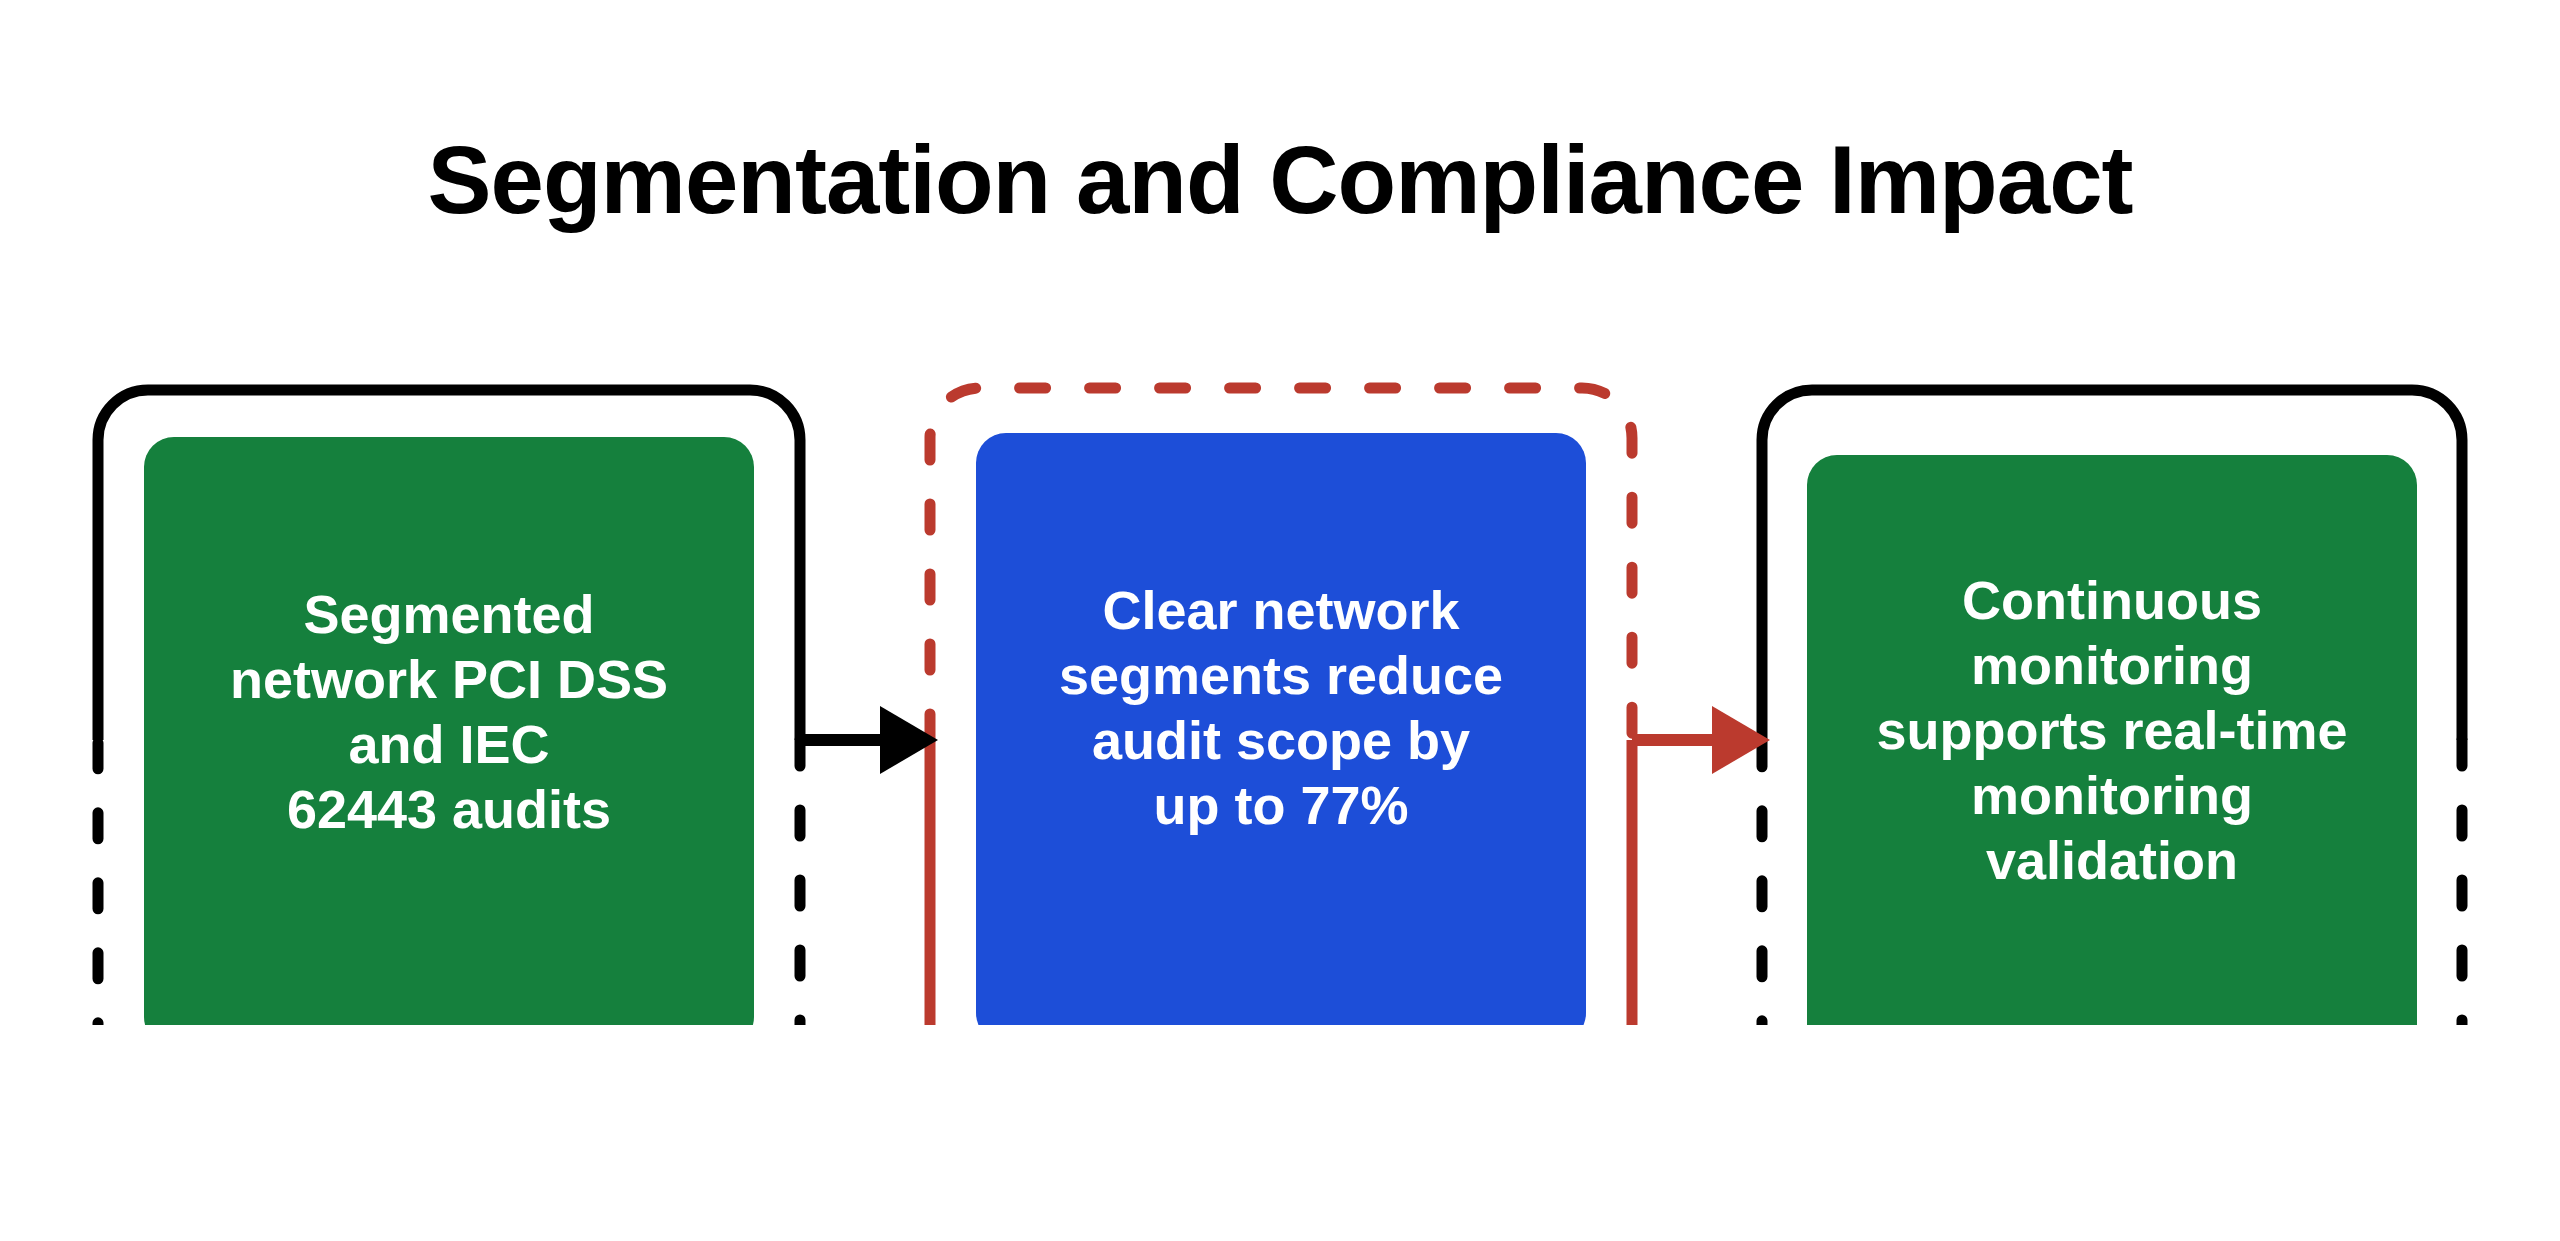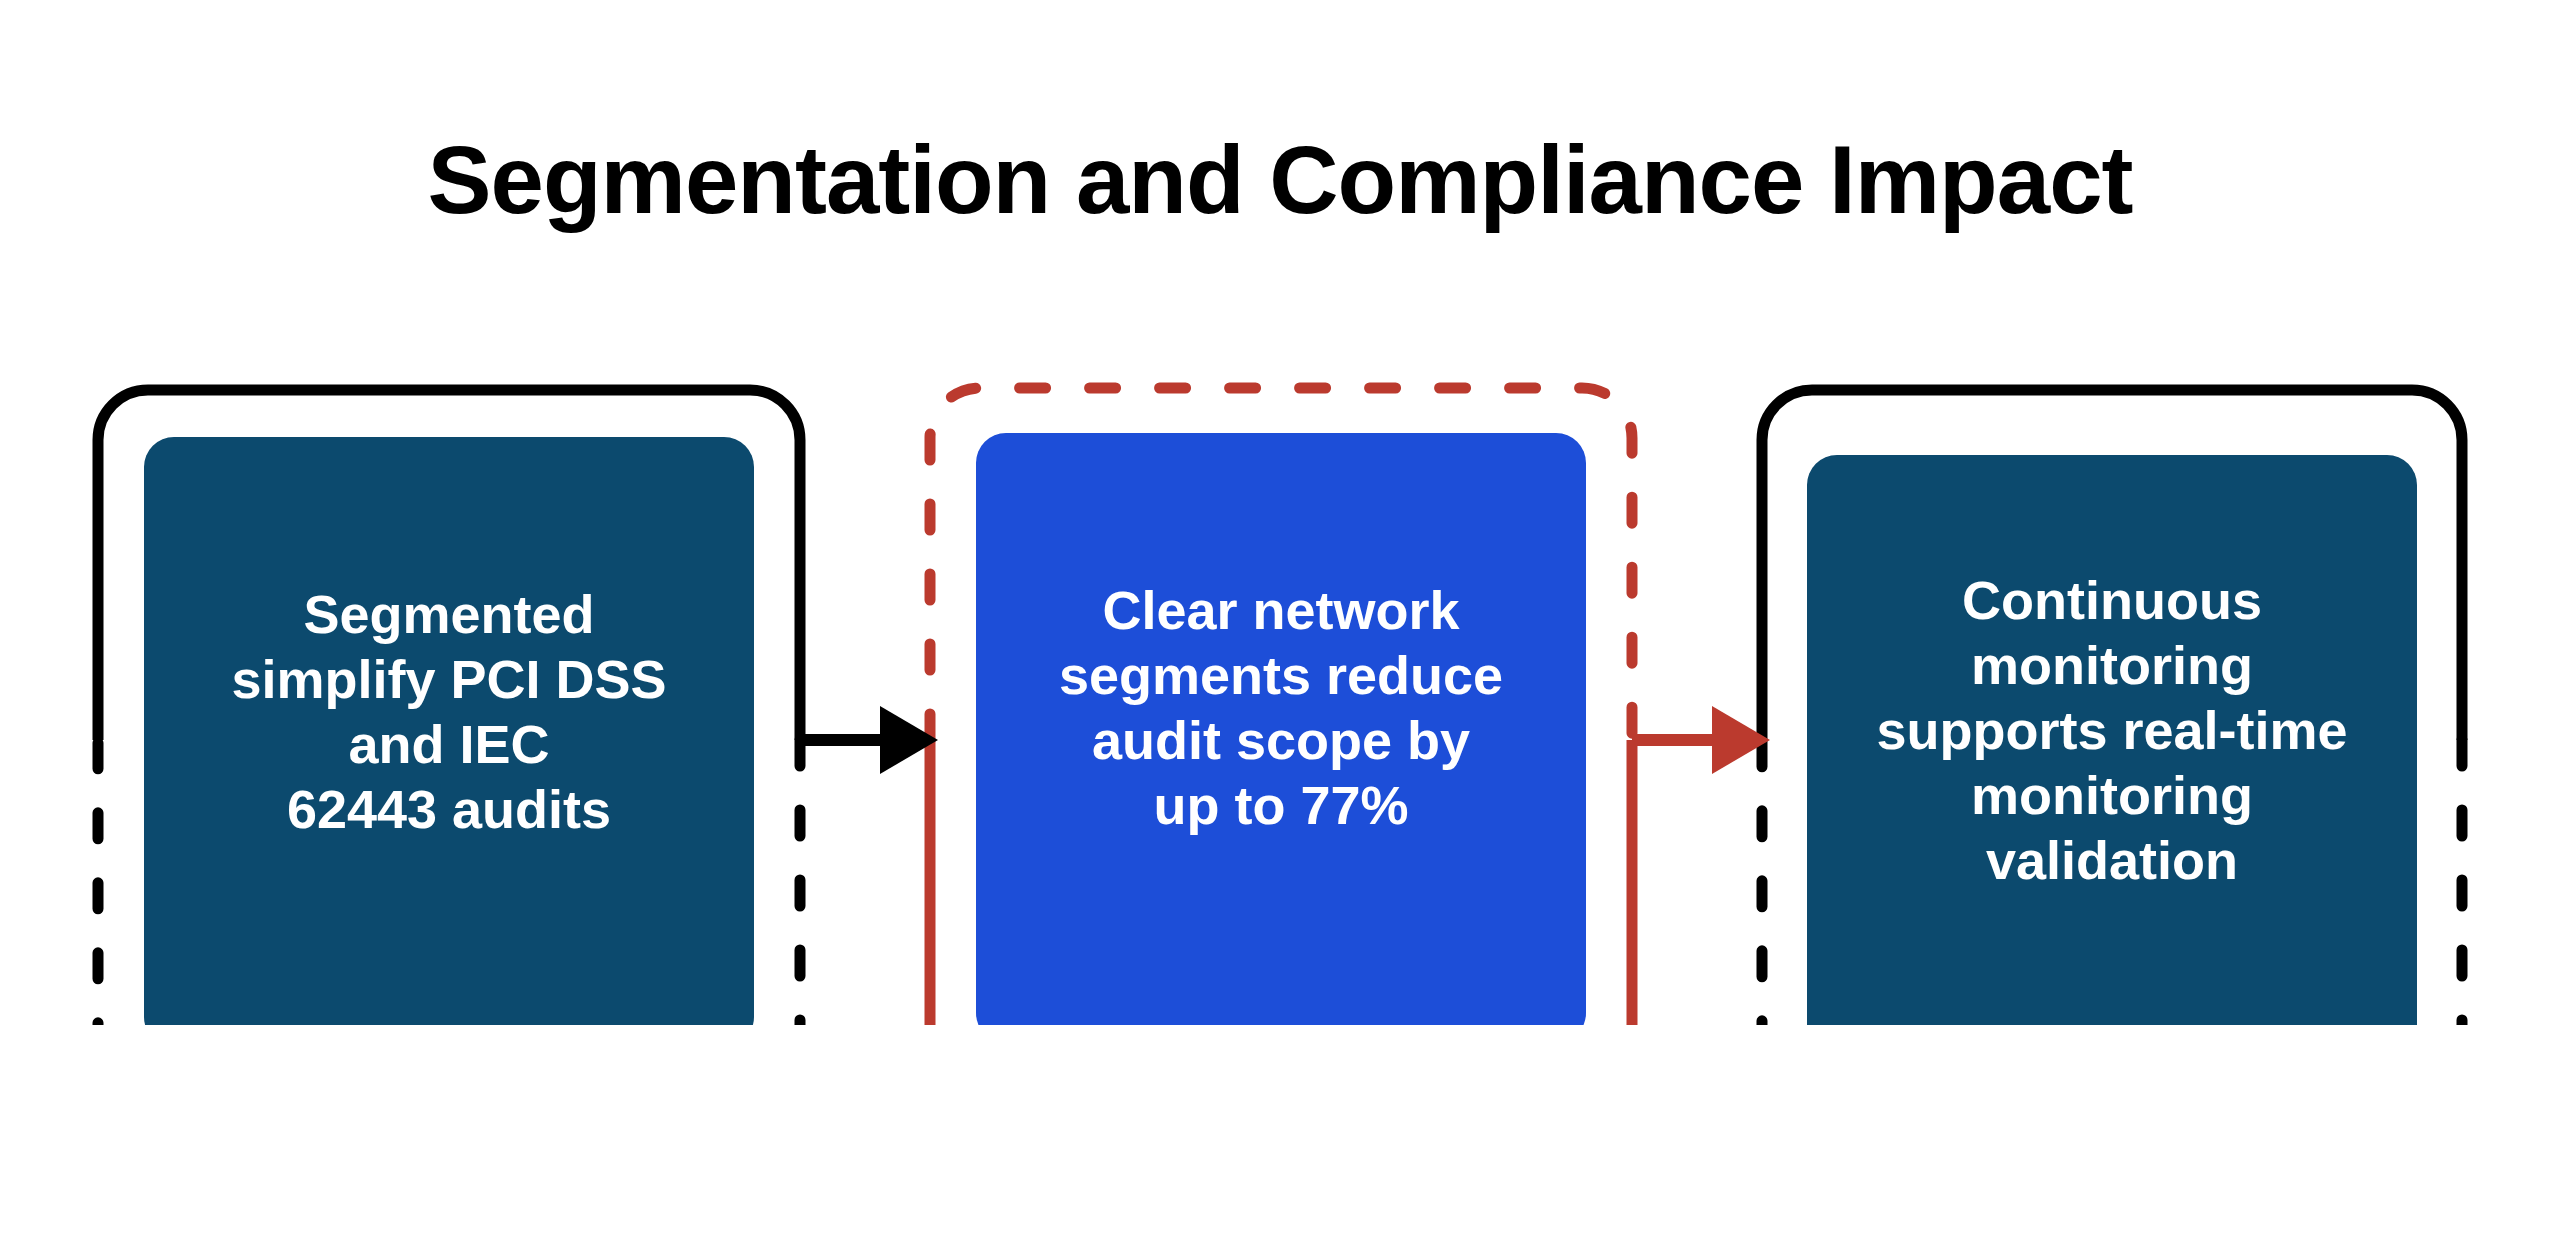--- a/index.html
+++ b/index.html
@@ -35,21 +35,21 @@
     height: 1241px;
     display: block;
   }
   .box {
     position: absolute;
     width: 610px;
     height: 610px;
     border-radius: 30px;
     display: flex;
   }
-  .box.black { background: #0c4a6e; }
+  .box.black { background: #15803d; }
   .box.red   { background: #1d4ed8; }
   .box-text {
     margin: auto;
     padding-bottom: 60px;
     display: flex;
     flex-direction: column;
     text-align: center;
     color: #ffffff;
     font-size: 54px;
     line-height: 65px;
@@ -84,21 +84,21 @@
 
     <g>
       <line x1="1632" y1="740" x2="1716" y2="740" stroke="#bb3a2e" stroke-width="12"></line>
       <polygon points="1712,706 1712,774 1770,740" fill="#bb3a2e"></polygon>
     </g>
   </svg>
 
   <div class="box black box-1">
     <div class="box-text">
       <span>Segmented</span>
-      <span>simplify PCI DSS</span>
+      <span>network PCI DSS</span>
       <span>and IEC</span>
       <span>62443 audits</span>
     </div>
   </div>
 
   <div class="box red box-2">
     <div class="box-text">
       <span>Clear network</span>
       <span>segments reduce</span>
       <span>audit scope by</span>

